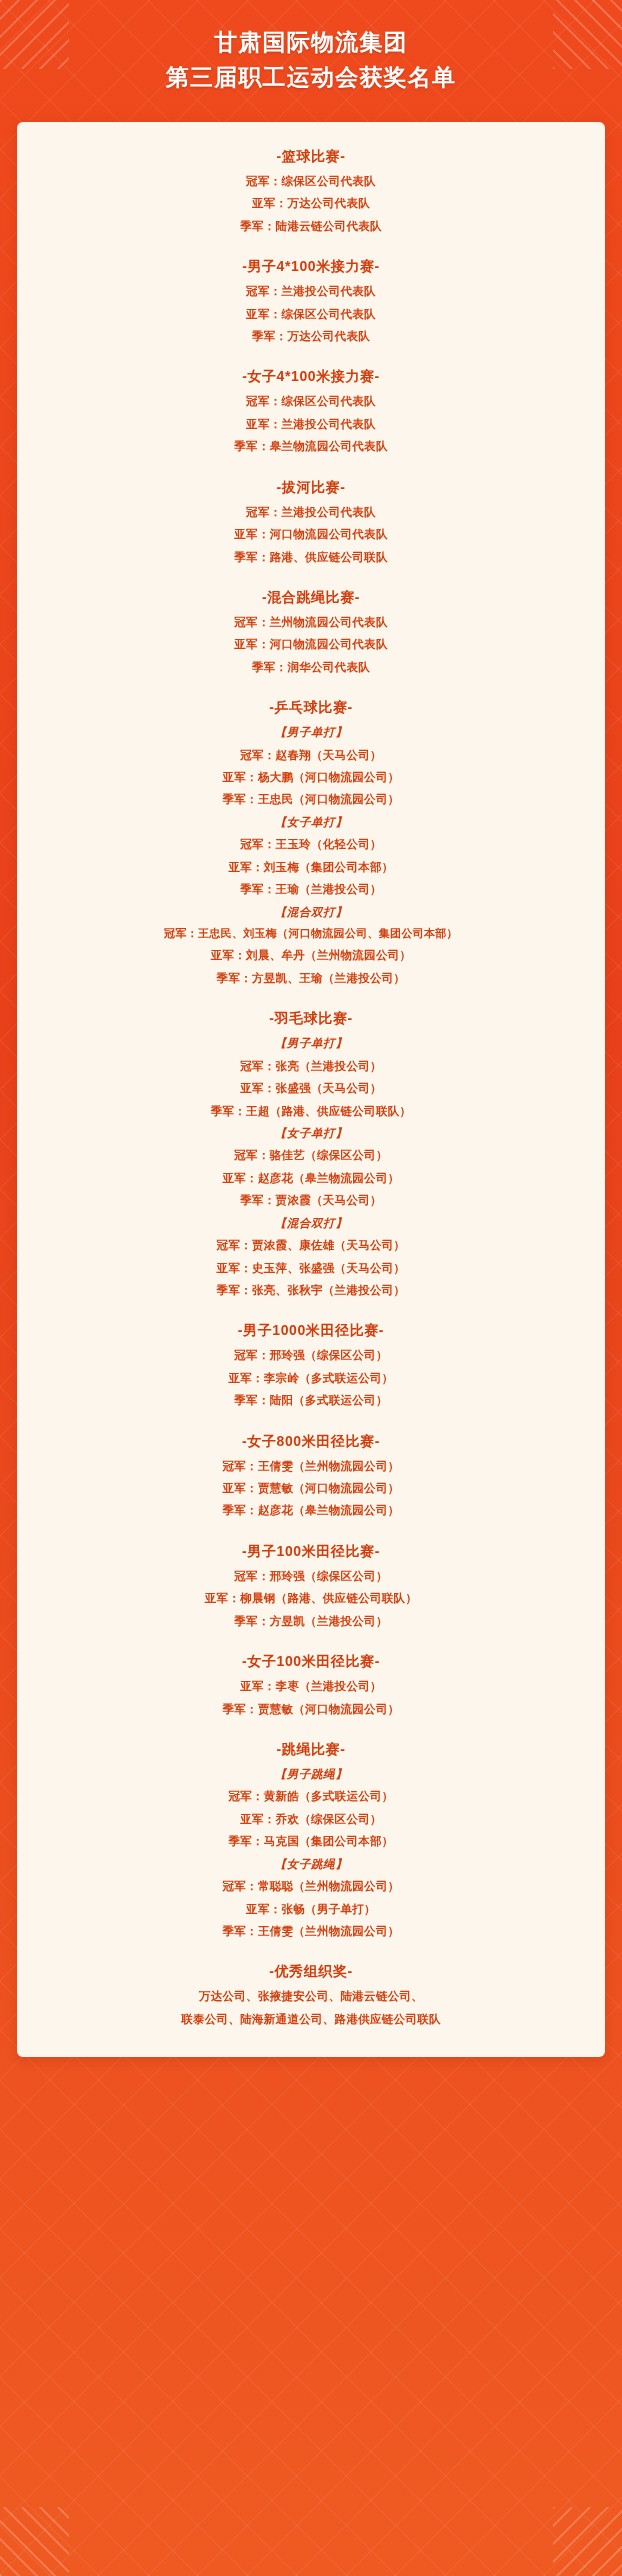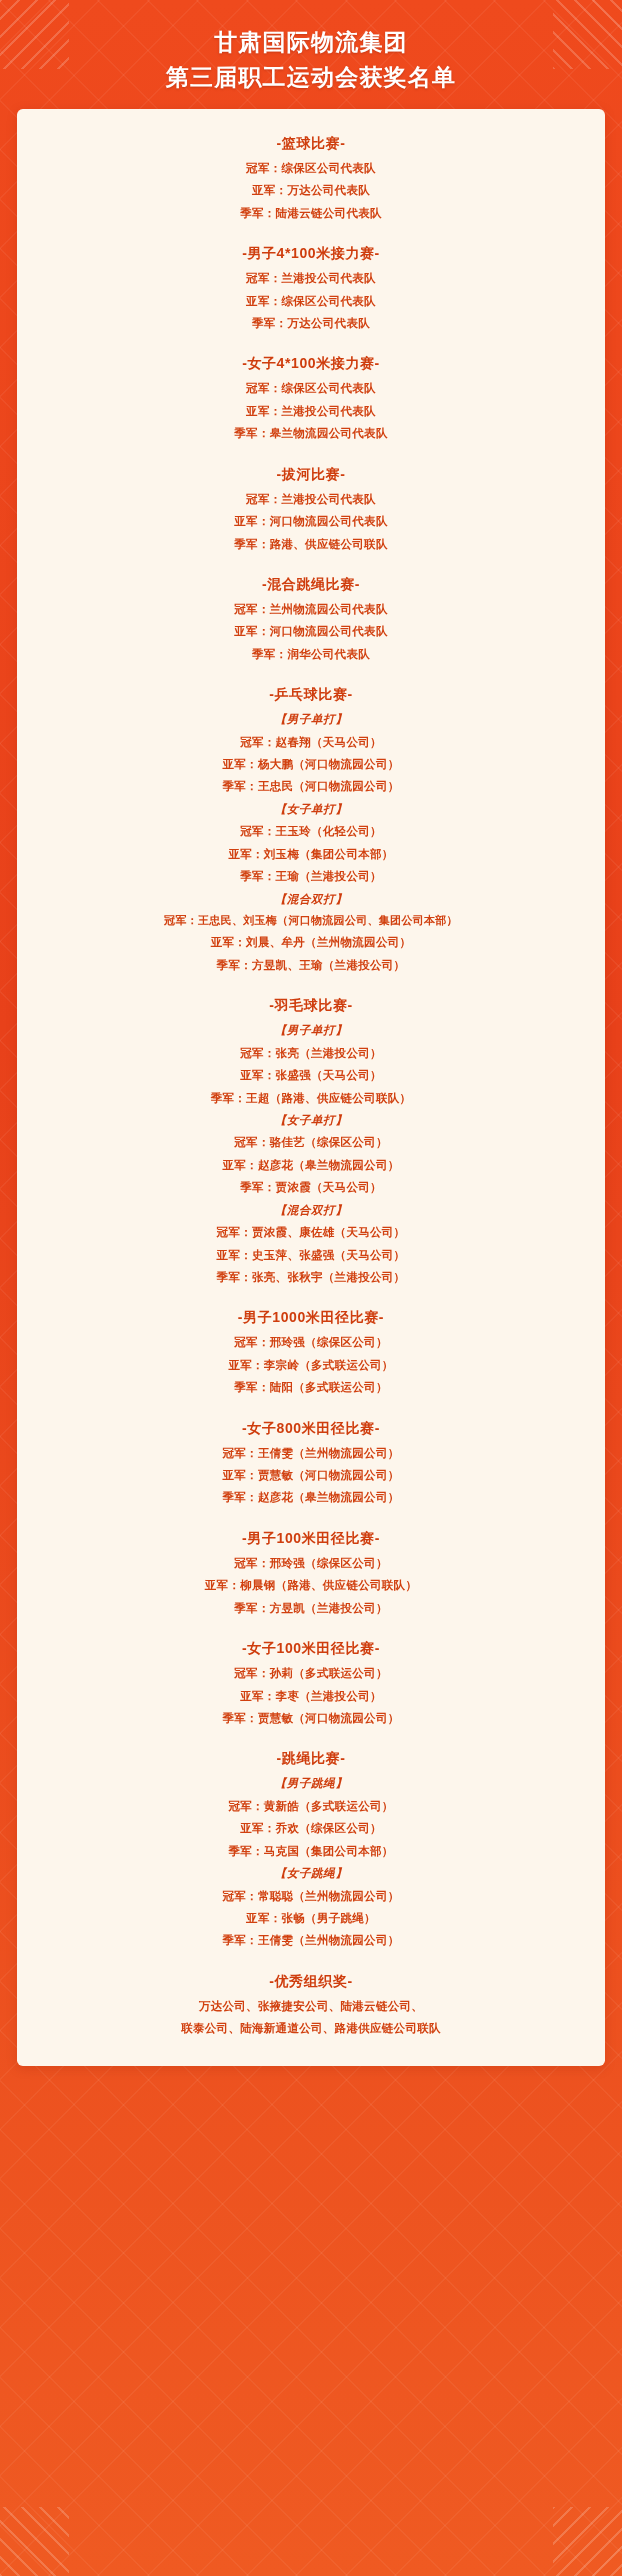--- a/index.html
+++ b/index.html
@@ -26,21 +26,21 @@
     z-index: 0;
   }
   .page {
     position: relative;
     z-index: 2;
     padding: 17.3px 17.3px 23px 17.3px;
     box-sizing: border-box;
   }
   .title-block {
     text-align: center;
-    padding: 8px 0 15px 0;
+    padding: 8px 0 28px 0;
   }
   .title-line {
     color: #ffffff;
     font-size: 23px;
     font-weight: bold;
     letter-spacing: 1.2px;
     line-height: 1.5;
     text-shadow: 0 1.2px 2.3px rgba(120,20,0,0.35);
   }
   .card {
@@ -191,33 +191,32 @@
           <div class="entry">季军：赵彦花（皋兰物流园公司）</div>
         </div>
         <div class="section">
           <div class="section-title">-男子100米田径比赛-</div>
           <div class="entry">冠军：邢玲强（综保区公司）</div>
           <div class="entry">亚军：柳晨钢（路港、供应链公司联队）</div>
           <div class="entry">季军：方昱凯（兰港投公司）</div>
         </div>
         <div class="section">
           <div class="section-title">-女子100米田径比赛-</div>
-          <div class="entry">冠军：孙莉（多式联运公司）</div>
           <div class="entry">亚军：李枣（兰港投公司）</div>
           <div class="entry">季军：贾慧敏（河口物流园公司）</div>
         </div>
         <div class="section">
           <div class="section-title">-跳绳比赛-</div>
           <div class="sub-title">【男子跳绳】</div>
           <div class="entry">冠军：黄新皓（多式联运公司）</div>
           <div class="entry">亚军：乔欢（综保区公司）</div>
           <div class="entry">季军：马克国（集团公司本部）</div>
           <div class="sub-title">【女子跳绳】</div>
           <div class="entry">冠军：常聪聪（兰州物流园公司）</div>
-          <div class="entry">亚军：张畅（男子跳绳）</div>
+          <div class="entry">亚军：张畅（男子单打）</div>
           <div class="entry">季军：王倩雯（兰州物流园公司）</div>
         </div>
       </div>
 
     <div class="footer-section">
       <div class="section-title">-优秀组织奖-</div>
       <div id="footer-lines">
           <div class="entry">万达公司、张掖捷安公司、陆港云链公司、</div>
           <div class="entry">联泰公司、陆海新通道公司、路港供应链公司联队</div>
         </div>

